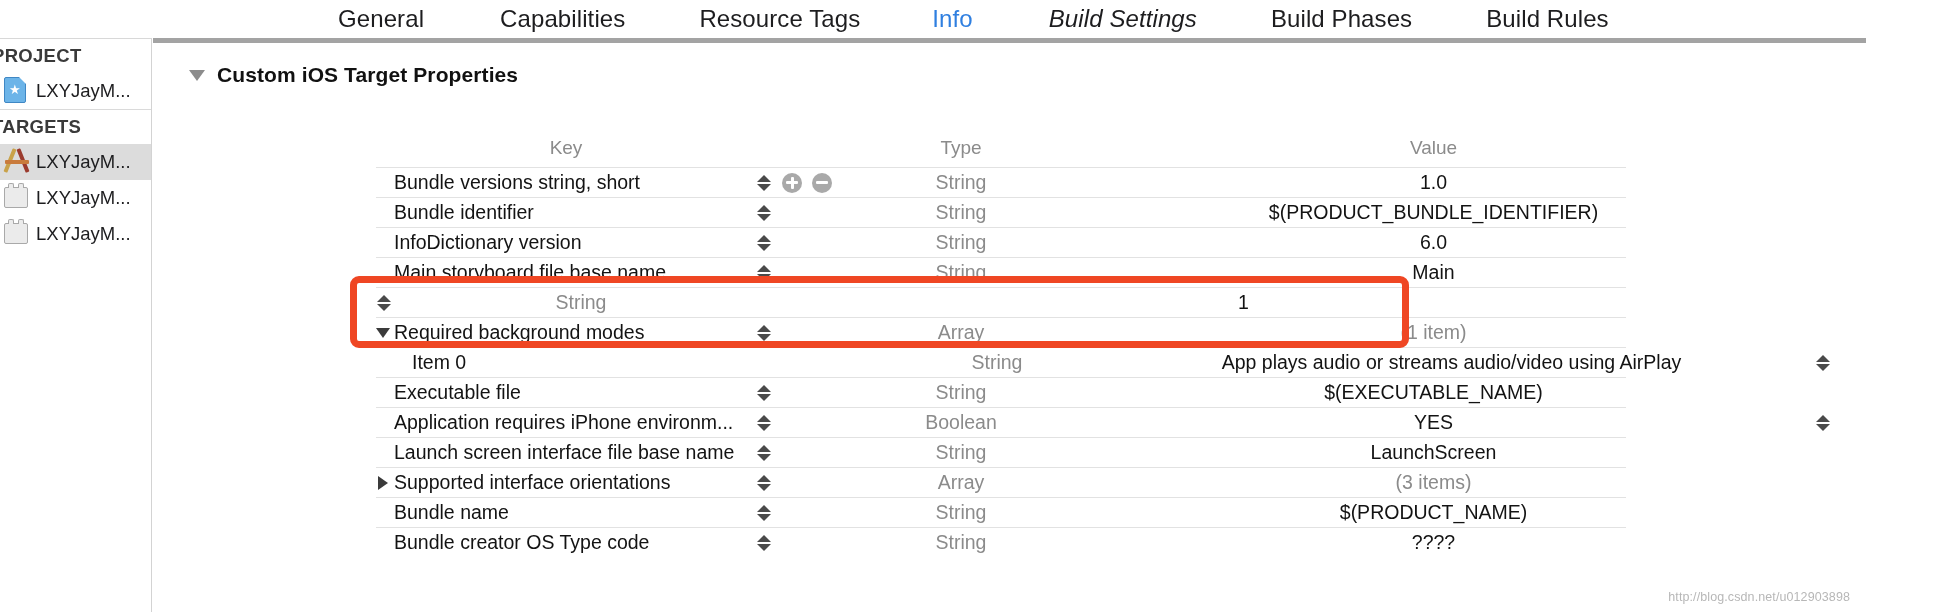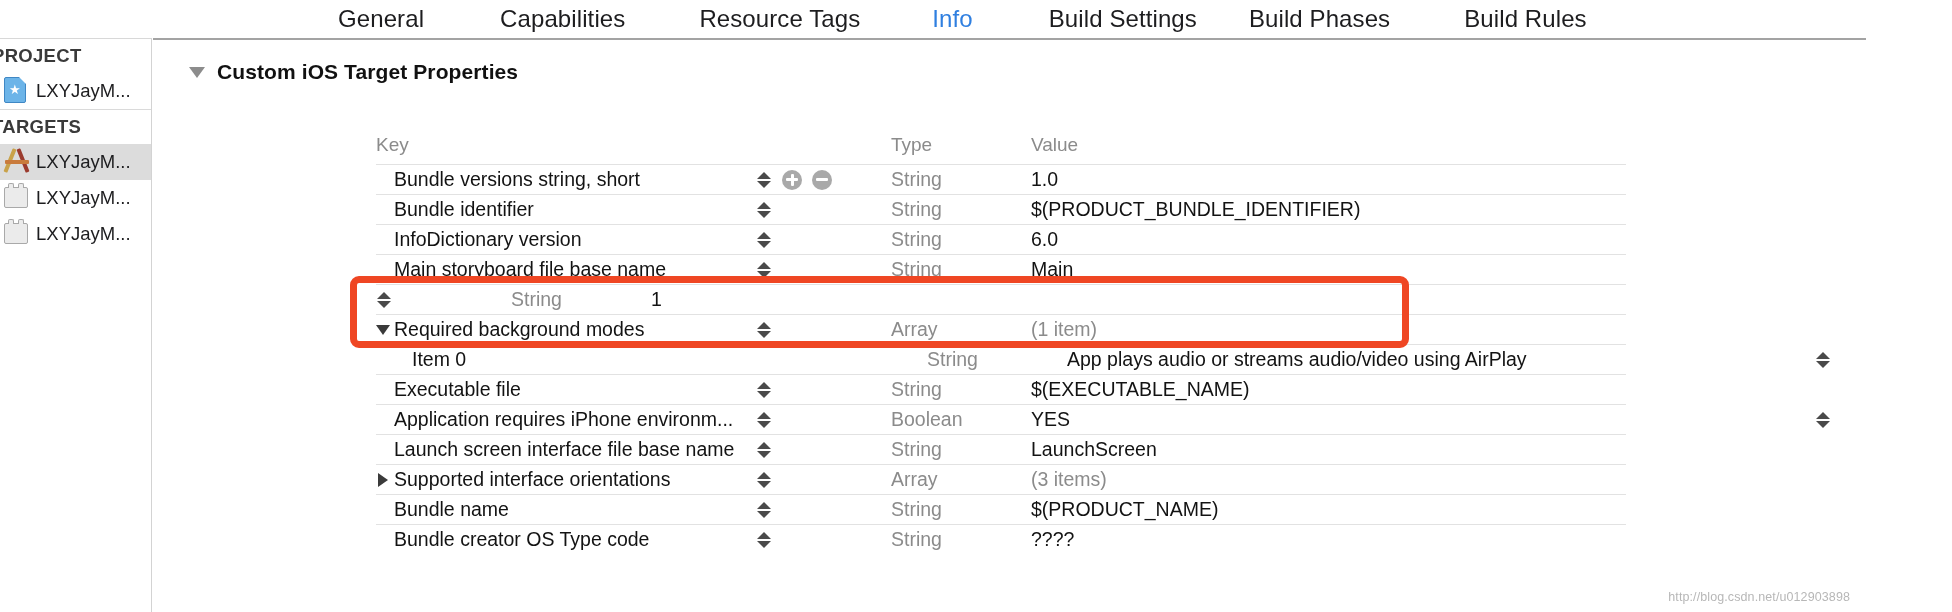--- a/index.html
+++ b/index.html
@@ -35,21 +35,21 @@
     letter-spacing: 0.1px;
     white-space: nowrap;
     margin-right: 70px;
     cursor: default;
   }
   .tab.active { color: #2f7fe0; }
   .tab.t-general     { margin-right: 76px; }
   .tab.t-capab       { margin-right: 74px; }
   .tab.t-restags     { margin-right: 72px; }
   .tab.t-info        { margin-right: 76px; }
-  .tab.t-bsettings   { margin-right: 52px; }
+  .tab.t-bsettings   { margin-right: 74px; font-style: italic; }
   .tab.t-bphases     { margin-right: 74px; }
 
   
   .sidebar {
     position: absolute;
     left: 0; top: 38px;
     width: 152px; height: 574px;
     background: #ffffff;
     border-right: 1px solid #d3d3d3;
     border-top: 1px solid #d8d8d8;
@@ -145,23 +145,24 @@
   }
   .ic-bundle::before { left: 3px; }
   .ic-bundle::after  { left: 13px; }
 
   
   .content {
     position: absolute;
     left: 153px; top: 38px;
     width: 1713px; height: 574px;
     background: #ffffff;
-    border-top: 2px solid #a3a3a3;
+    border-top: 5px solid #a3a3a3;
     box-sizing: border-box;
     overflow: hidden;
+    text-align: center;
   }
   .section-title-row {
     display: flex;
     align-items: center;
     margin-top: 20px;
     margin-left: 36px;
   }
   .disclosure-open {
     width: 0; height: 0;
     border-left: 8px solid transparent;

